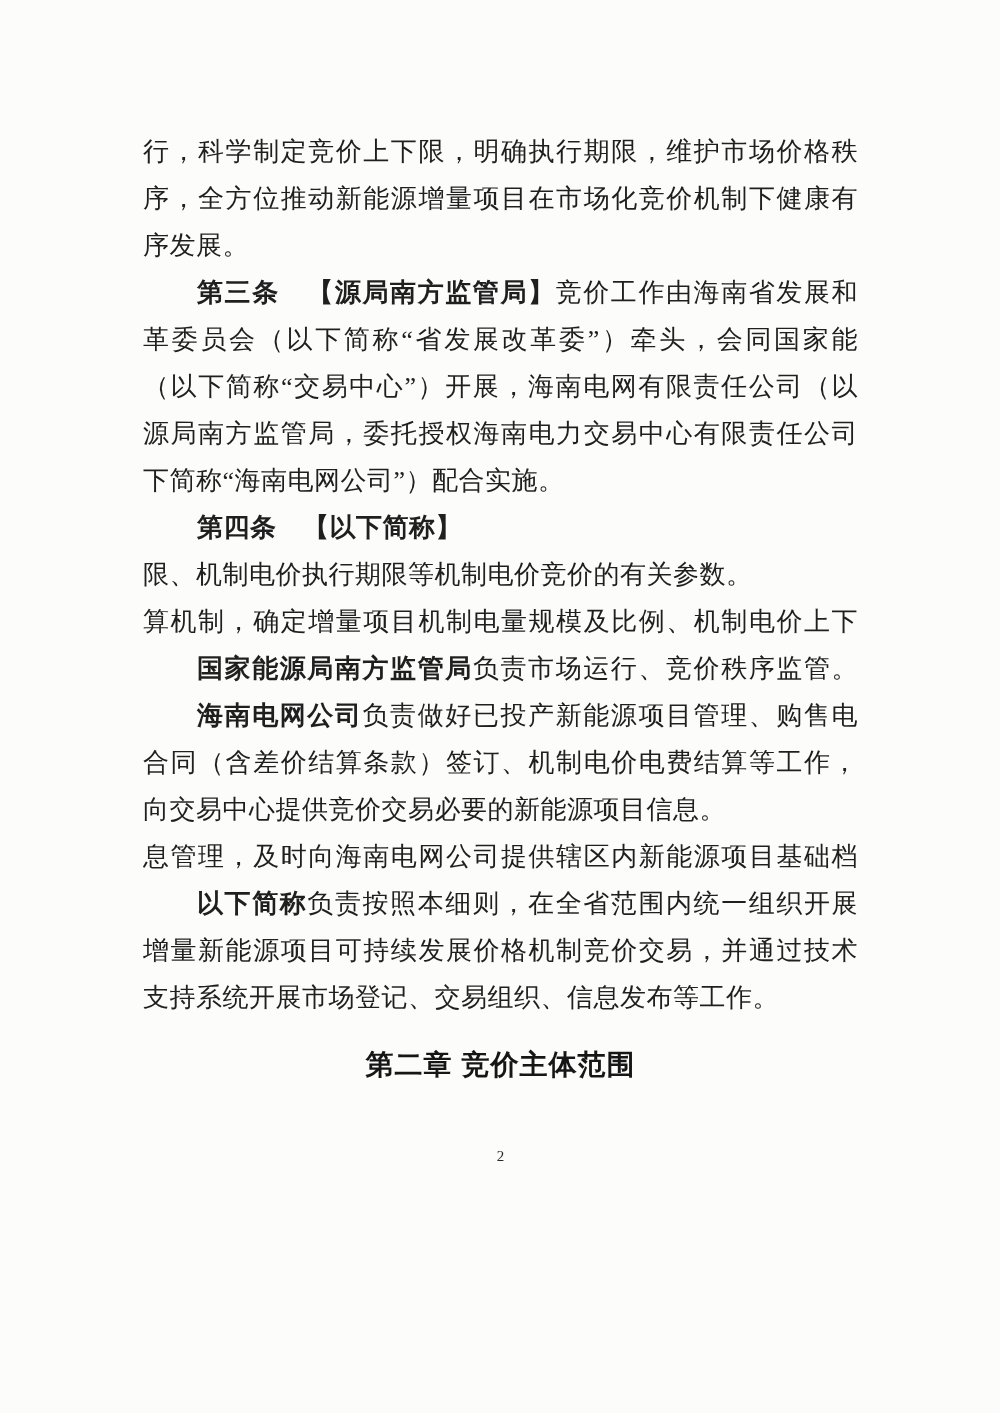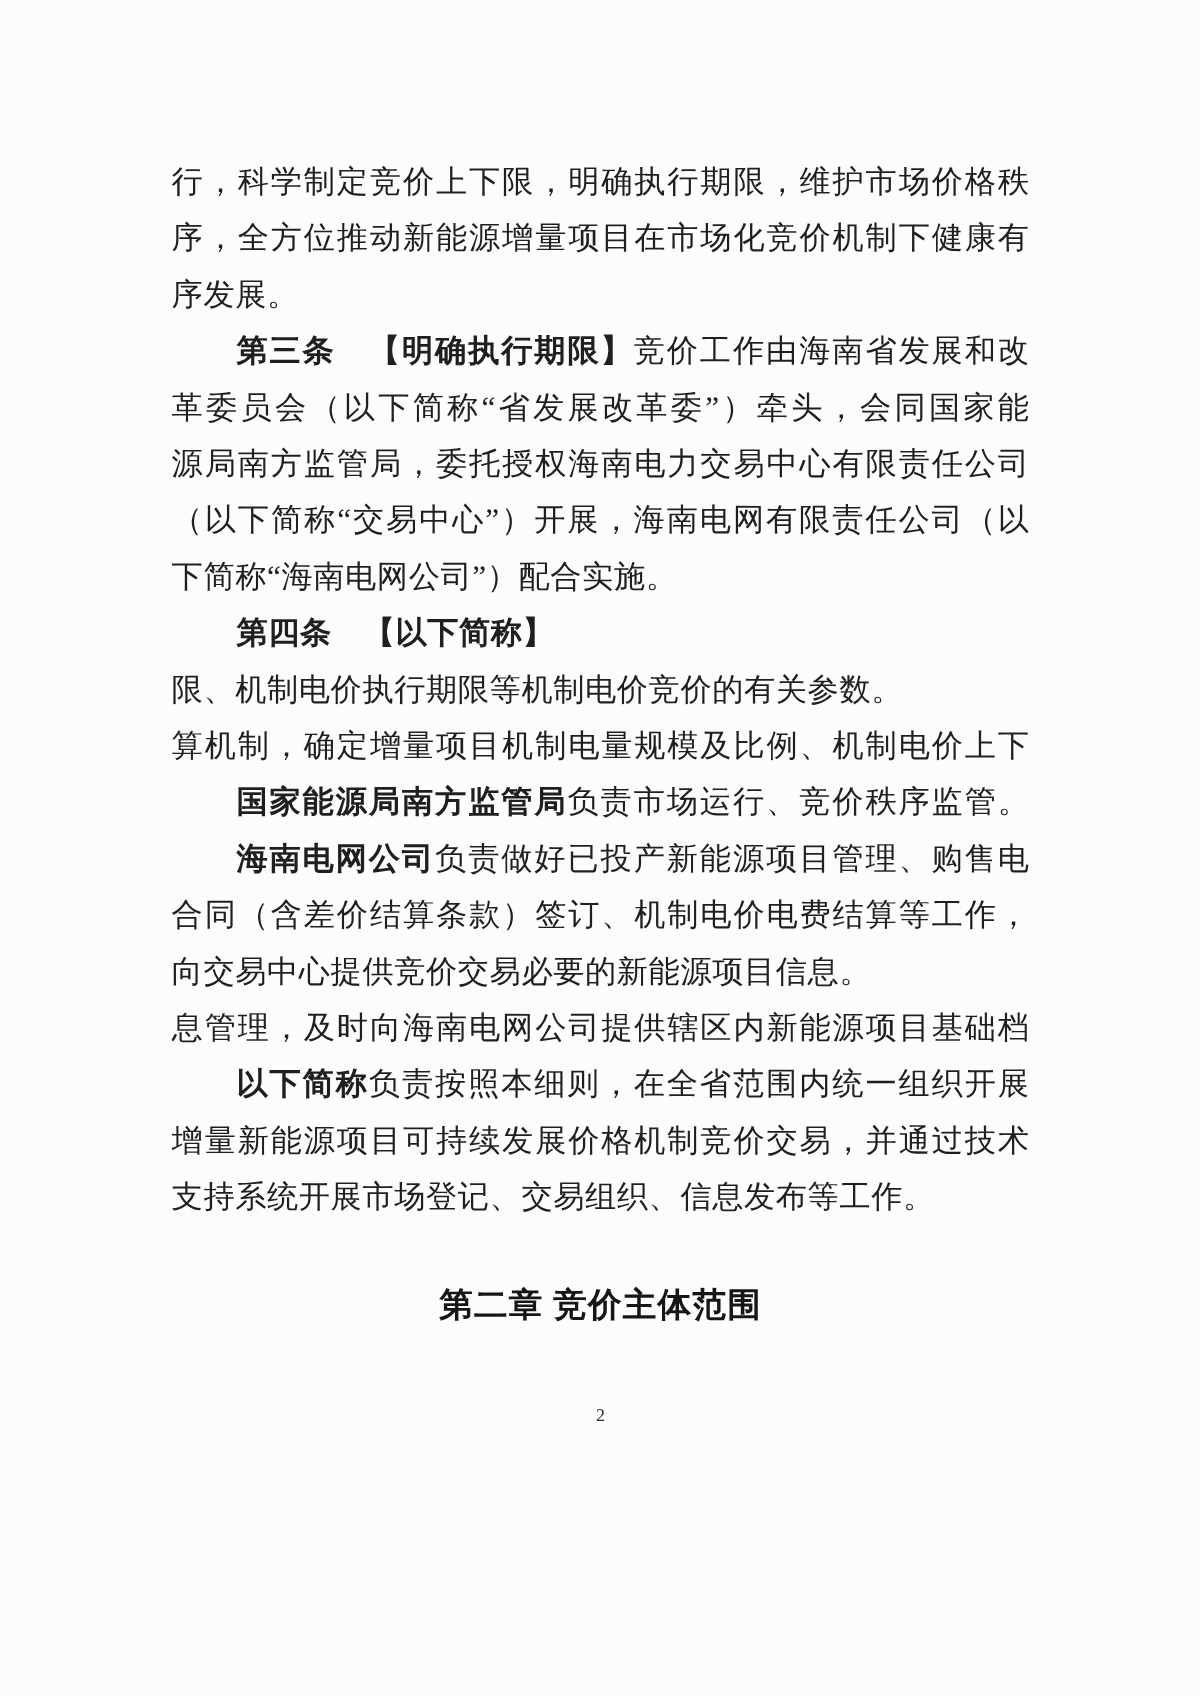--- a/index.html
+++ b/index.html
@@ -40,24 +40,24 @@
     text-align-last: justify;
   }
   .line.indent {
     padding-left: 54px;
   }
   .seg { }
   .seg.bold {
     font-weight: 700;
   }
   .chapter-heading {
-    margin-top: 44px;
+    margin-top: 20px;
     width: 715px;
     text-align: center;
-    font-family: Liberation Serif, serif;
+    font-family: Liberation Sans, sans-serif;
     font-weight: 700;
     font-size: 28px;
     line-height: 47px;
     height: 47px;
     color: #161616;
     letter-spacing: 1px;
   }
   .page-number {
     margin-top: 58px;
     width: 715px;
@@ -71,24 +71,24 @@
 <body>
 
 <div class="page">
   <div class="body-text">
       <div class="paragraph">
         <div class="line just"><span class="seg">行，科学制定竞价上下限，明确执行期限，维护市场价格秩</span></div>
         <div class="line just"><span class="seg">序，全方位推动新能源增量项目在市场化竞价机制下健康有</span></div>
         <div class="line"><span class="seg">序发展。</span></div>
       </div>
       <div class="paragraph">
-        <div class="line indent just"><span class="seg bold">第三条　【明确执行期限】</span><span class="seg">竞价工作由海南省发展和改</span></div>
+        <div class="line indent just"><span class="seg bold">第三条　【源局南方监管局】</span><span class="seg">竞价工作由海南省发展和改</span></div>
         <div class="line just"><span class="seg">革委员会（以下简称“省发展改革委”）牵头，会同国家能</span></div>
+        <div class="line just"><span class="seg">（以下简称“交易中心”）开展，海南电网有限责任公司（以</span></div>
         <div class="line just"><span class="seg">源局南方监管局，委托授权海南电力交易中心有限责任公司</span></div>
-        <div class="line just"><span class="seg">（以下简称“交易中心”）开展，海南电网有限责任公司（以</span></div>
         <div class="line"><span class="seg">下简称“海南电网公司”）配合实施。</span></div>
       </div>
       <div class="paragraph">
         <div class="line indent"><span class="seg bold">第四条　【以下简称】</span></div>
       </div>
       <div class="paragraph">
         <div class="line"><span class="seg">限、机制电价执行期限等机制电价竞价的有关参数。</span></div>
         <div class="line just"><span class="seg">算机制，确定增量项目机制电量规模及比例、机制电价上下</span></div>
       </div>
       <div class="paragraph">

